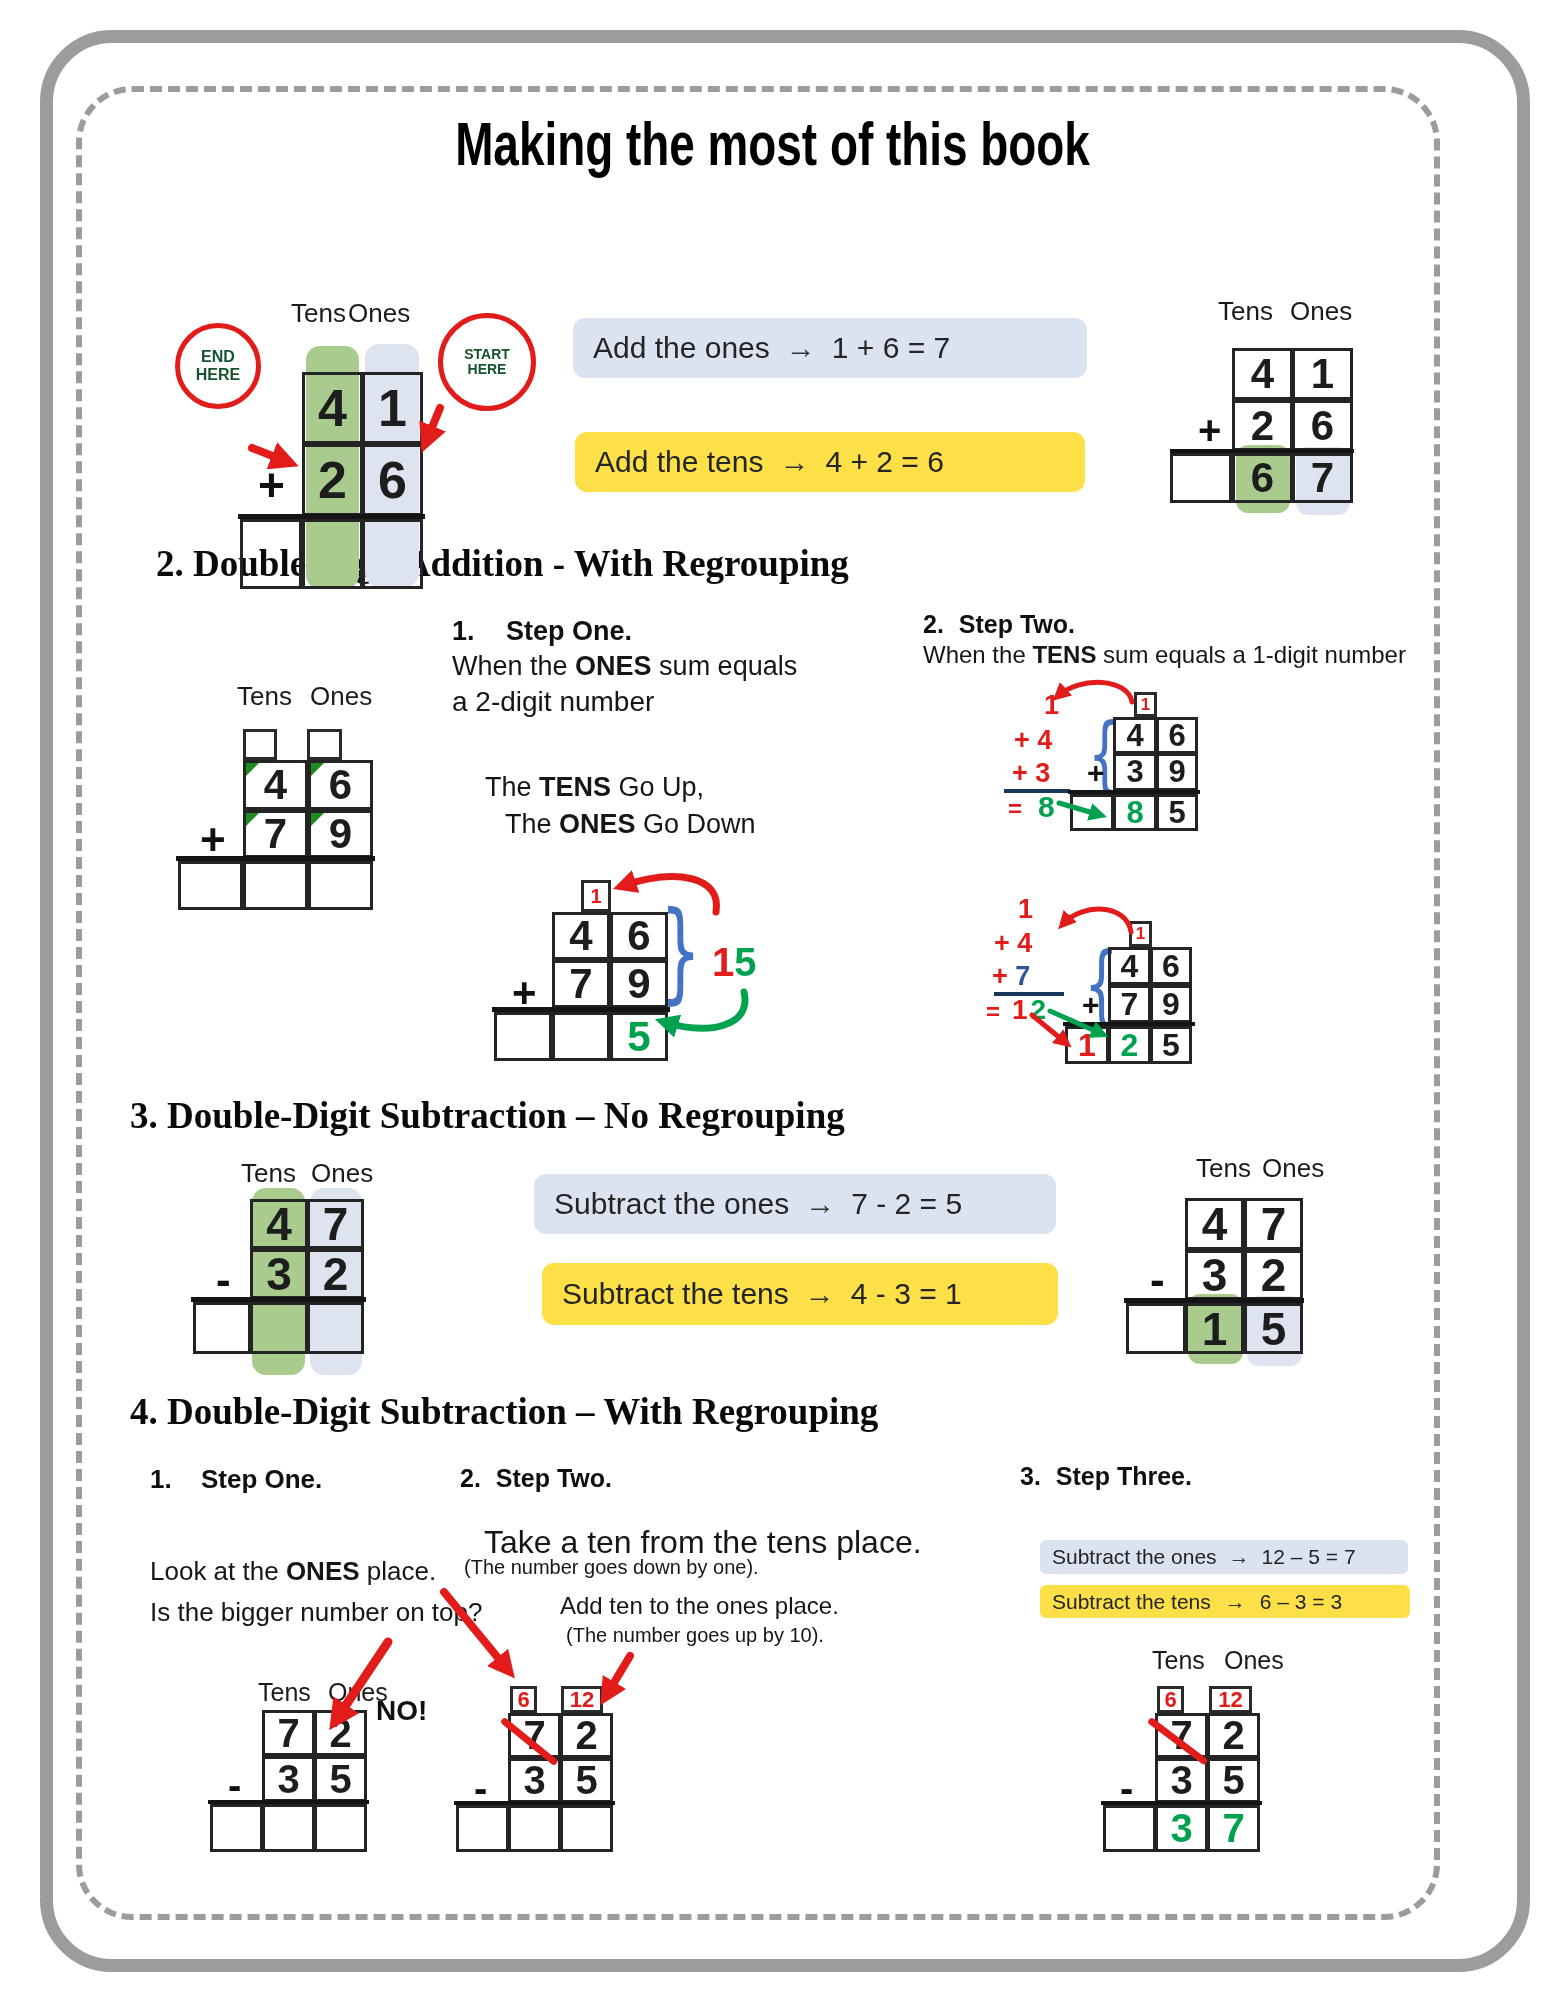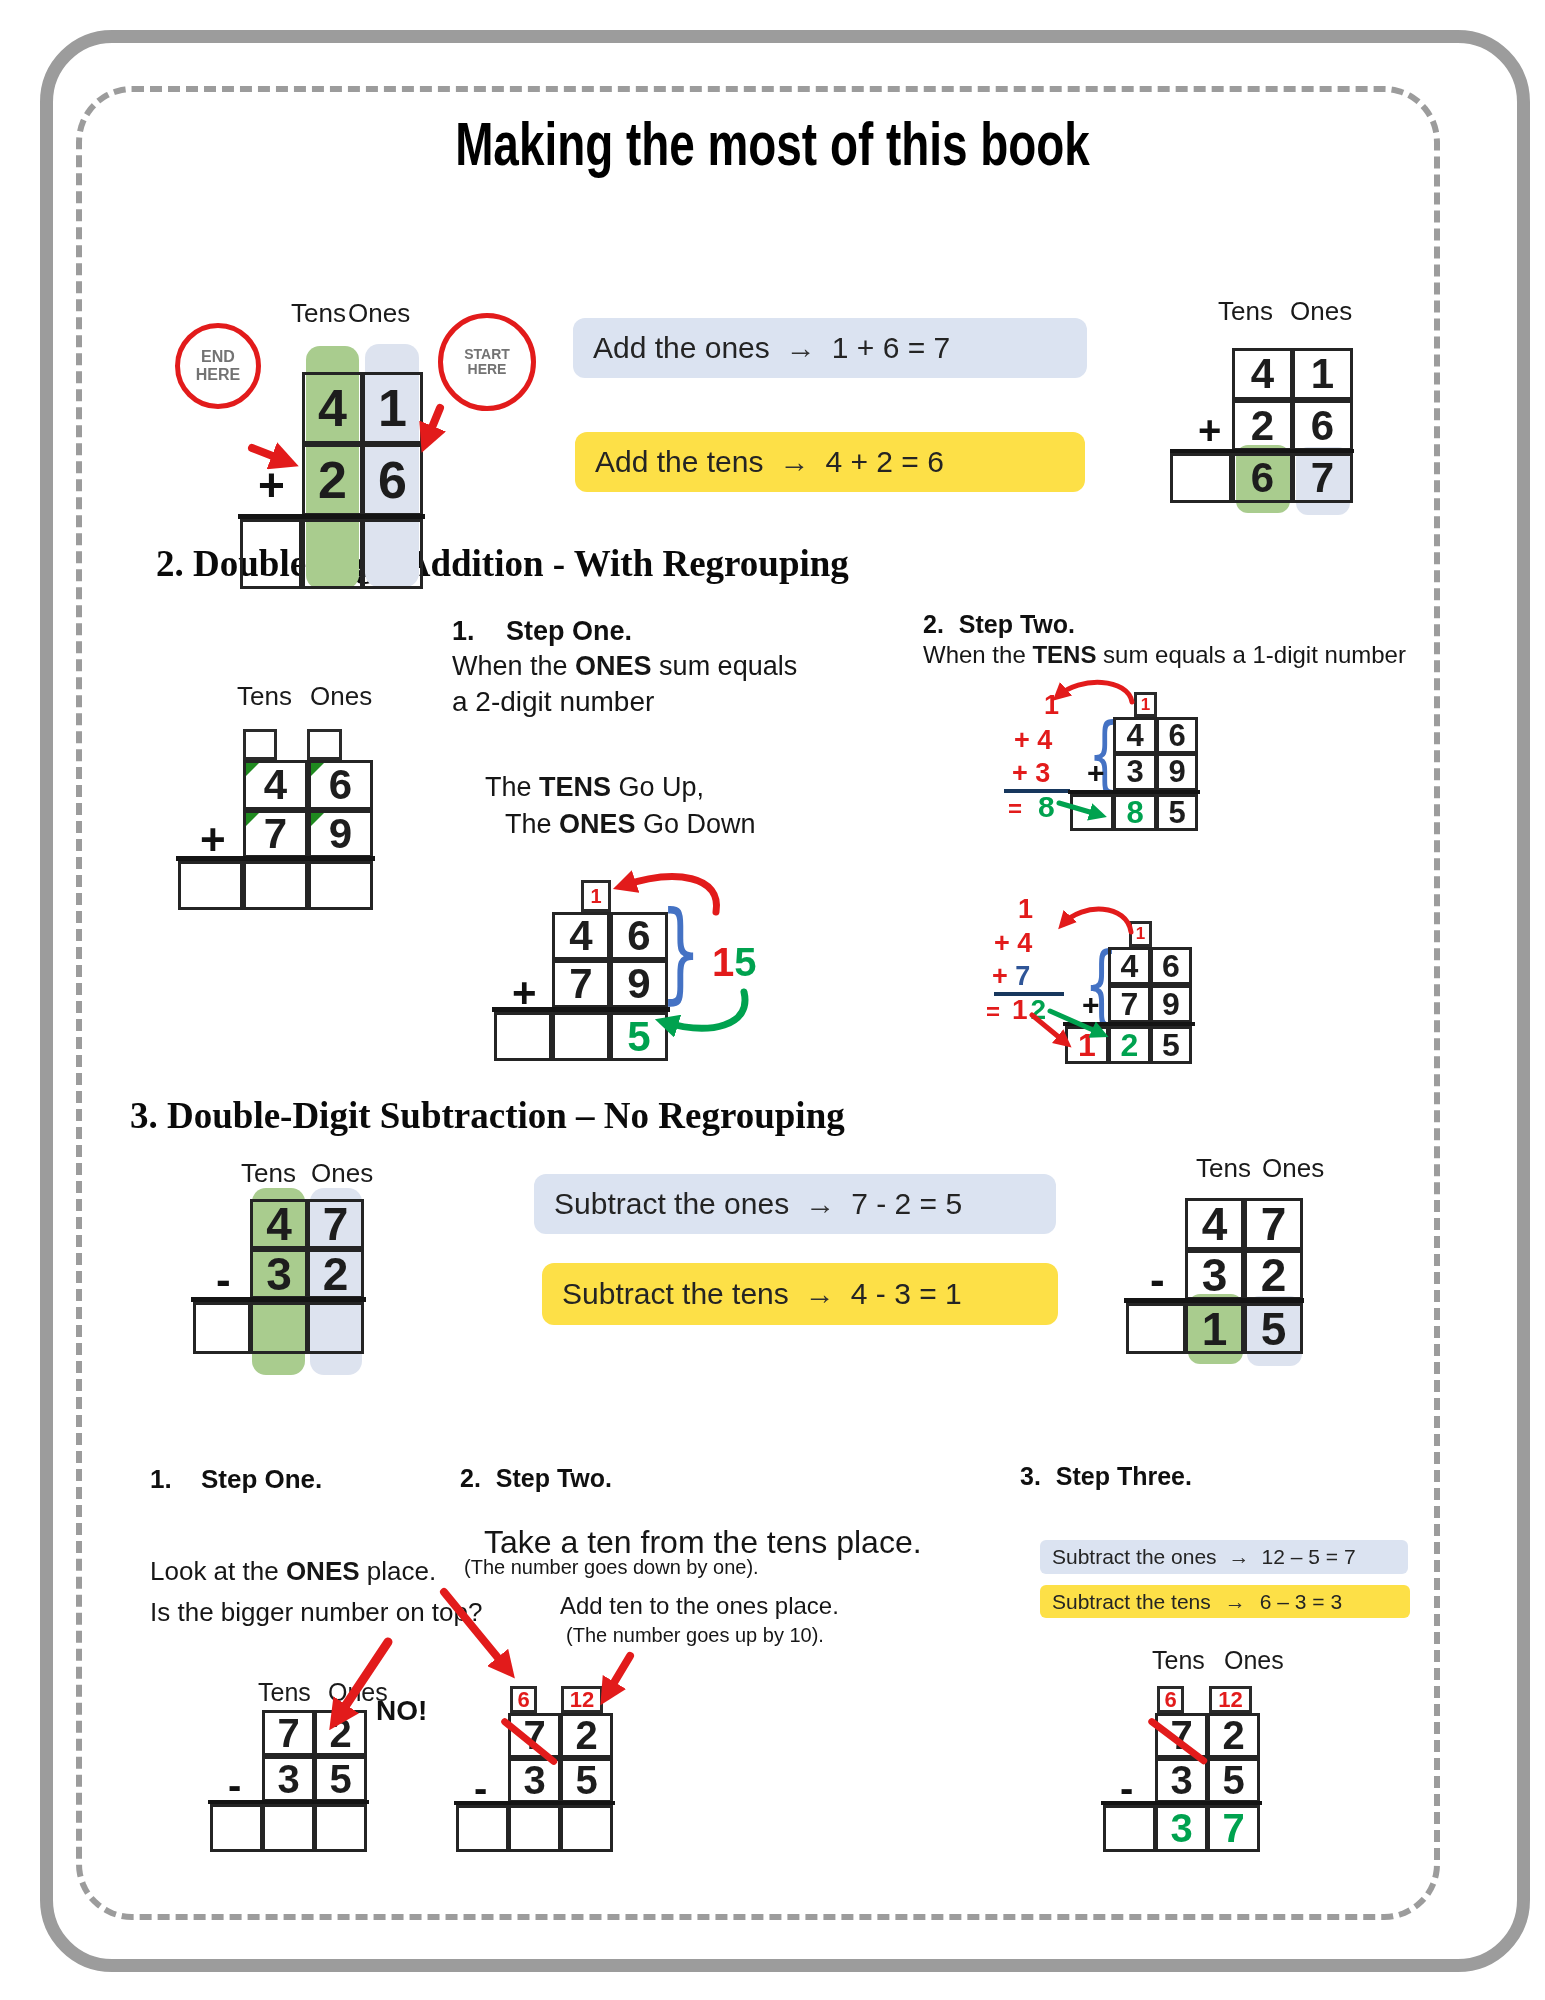--- a/index.html
+++ b/index.html
@@ -19,21 +19,21 @@
   .pill{position:absolute;border-radius:12px;display:flex;align-items:center;color:#242424;white-space:nowrap;z-index:2;padding:0 20px}
   .pill-blue{background:#dbe3f1}
   .pill-green{background:#fde047}
   .pill .arr-ch{margin:0 16px;color:#333}
   .step-h{position:absolute;font-weight:bold;color:#101010;white-space:nowrap}
   .body-t{position:absolute;color:#161616;white-space:nowrap}
   .red{color:#e21b1b}
   .green{color:#00a24f}
   .blue-t{color:#2f5597}
   .b{font-weight:bold}
-  .circle{position:absolute;border:5px solid #e21b1b;border-radius:50%;background:#fff;display:flex;flex-direction:column;align-items:center;justify-content:center;font-weight:bold;color:#737373;z-index:6;line-height:1.1;text-align:center}
+  .circle{position:absolute;border:5px solid #e21b1b;border-radius:50%;background:#fff;display:flex;flex-direction:column;align-items:center;justify-content:center;font-weight:bold;color:#14532d;z-index:6;line-height:1.1;text-align:center}
   .tri{position:absolute;width:0;height:0;border-top:13px solid #1f8a1f;border-right:13px solid transparent;z-index:4}
   .brace{position:absolute;color:#4472c4;font-family:"DejaVu Sans",sans-serif;z-index:2;line-height:1;font-weight:normal}
   .slash{position:absolute;background:#e21b1b;border-radius:4px;z-index:6;transform-origin:0 50%}
   .navy-line{position:absolute;background:#17375d;z-index:2}
   svg.arr{position:absolute;overflow:visible;z-index:6}
   .calc{position:absolute;font-weight:bold;white-space:nowrap;z-index:2;line-height:1}
 </style>
 </head>
 <body>
 
@@ -391,20 +391,21 @@
   <div class="hl hl-blue" style="left:1247px;top:1296px;width:55px;height:70px;border-radius:12px"></div>
   <div class="thick" style="left:1124px;top:1298px;width:180px;height:5px"></div>
   <div class="cell" style="left:1126px;top:1303px;width:60px;height:51px"></div>
   <div class="cell" style="left:1185px;top:1303px;width:59px;height:51px;font-size:46px">
       <span>1</span>
     </div>
   <div class="cell" style="left:1244px;top:1303px;width:59px;height:51px;font-size:46px">
       <span>5</span>
     </div>
 
+  <div class="h-serif" style="left:130px;top:1390px">4. Double-Digit Subtraction – With Regrouping</div>
 
   <div class="step-h" style="left:150px;top:1464px;font-size:26px">
     <span>1.</span>
     <span style="margin-left:22px">Step One.</span>
   </div>
   <div class="body-t" style="left:150px;top:1556px;font-size:26px">
     <span>Look at the </span><span class="b">ONES</span><span> place.</span>
   </div>
   <div class="body-t" style="left:150px;top:1597px;font-size:26px">Is the bigger number on top?</div>
   <div class="step-h" style="left:376px;top:1695px;font-size:28px">NO!</div>

